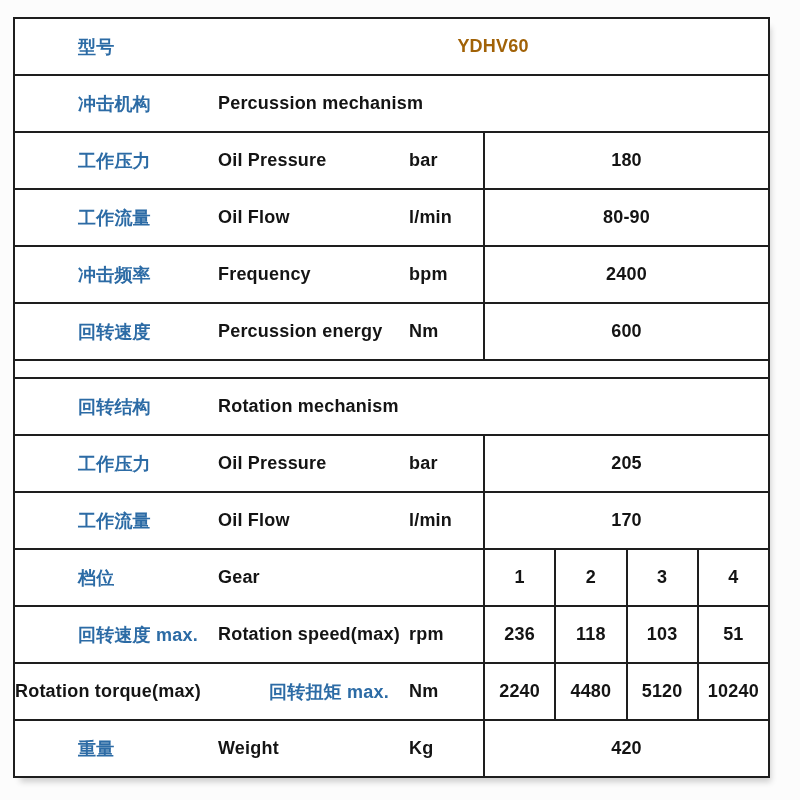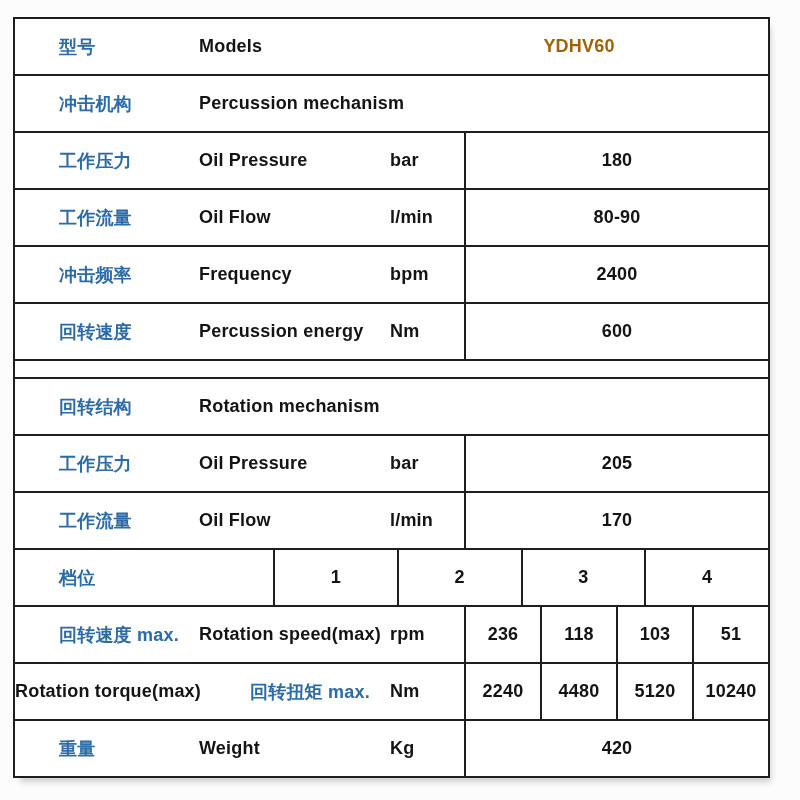--- a/index.html
+++ b/index.html
@@ -38,21 +38,21 @@
   }
   .row:first-child { border-top: none; }
   .row.separator { height: 16px; }
   .cell {
     display: flex;
     align-items: center;
   }
   .cell-zh {
     flex: 0 0 auto;
     width: 140px;
-    padding-left: 44px;
+    padding-left: 63px;
     color: #2c6ba5;
   }
   .cell-en {
     flex: 0 0 auto;
     width: 191px;
     color: #141414;
   }
   .cell-en.grow { flex: 1 1 auto; }
   .cell-unit {
     flex: 0 0 auto;
@@ -80,21 +80,20 @@
   }
 </style>
 </head>
 <body>
 
 <div class="page">
   <div class="spec-table">
 
     <div class="row">
       <div class="cell cell-zh">型号</div>
-      <div class="cell cell-en">Models</div>
       <div class="cell cell-model-value">YDHV60</div>
     </div>
 
     <div class="row">
       <div class="cell cell-zh">冲击机构</div>
       <div class="cell cell-en grow">Percussion mechanism</div>
     </div>
 
     <div class="row">
       <div class="cell cell-zh">工作压力</div>
@@ -140,20 +139,21 @@
 
     <div class="row">
       <div class="cell cell-zh">工作流量</div>
       <div class="cell cell-en">Oil Flow</div>
       <div class="cell cell-unit">l/min</div>
       <div class="cell cell-value">170</div>
     </div>
 
     <div class="row">
       <div class="cell cell-zh">档位</div>
+      <div class="cell cell-en">Gear</div>
       <div class="cell cell-unit"></div>
       <div class="gear-cell">1</div>
       <div class="gear-cell">2</div>
       <div class="gear-cell">3</div>
       <div class="gear-cell">4</div>
     </div>
 
     <div class="row">
       <div class="cell cell-zh">回转速度 max.</div>
       <div class="cell cell-en">Rotation speed(max)</div>

